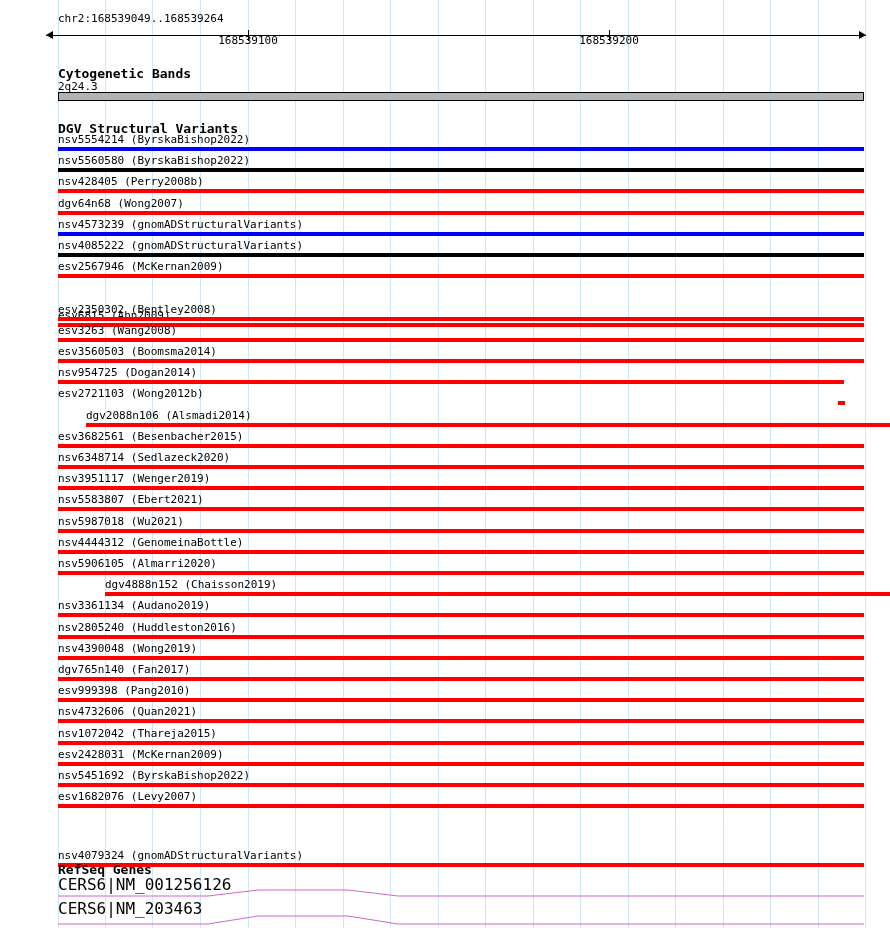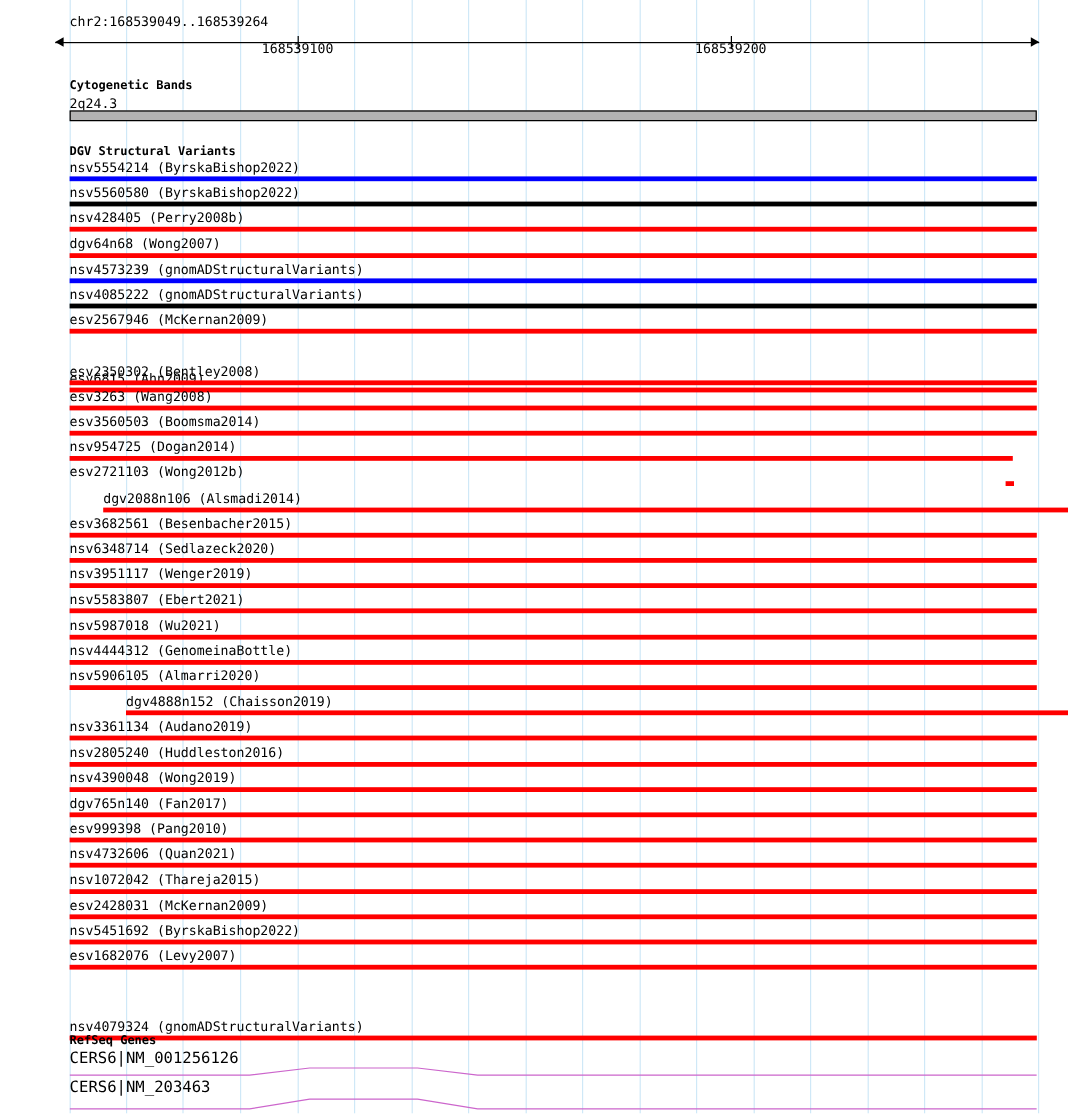--- a/index.html
+++ b/index.html
@@ -84,21 +84,21 @@
     top: 34px;
     font-size: 11px;
     transform: translateX(-50%);
     white-space: nowrap;
   }
 
   
   .track-title {
     position: absolute;
     left: 58px;
-    font-size: 10px;
+    font-size: 13px;
     font-weight: bold;
     white-space: nowrap;
   }
 
   
   .cyto-label {
     position: absolute;
     left: 58px;
     font-size: 11px;
     white-space: nowrap;
@@ -130,21 +130,21 @@
   .sv-bar {
     position: absolute;
     top: 14px;
     height: 4px;
   }
 
   
   .gene-name {
     position: absolute;
     left: 58px;
-    font-size: 13px;
+    font-size: 16px;
     white-space: nowrap;
   }
   .gene-line {
     position: absolute;
     height: 12px;
   }
   .gene-line svg { display: block; }
 </style>
 </head>
 <body>

